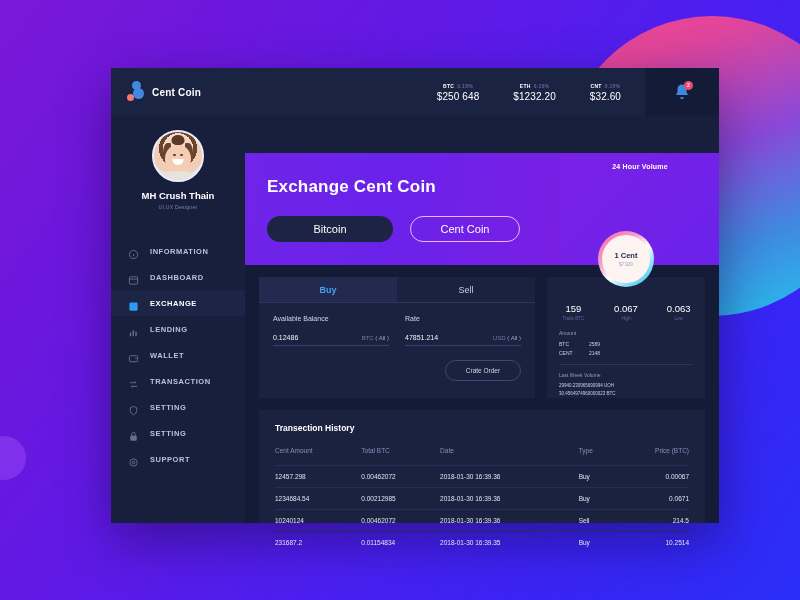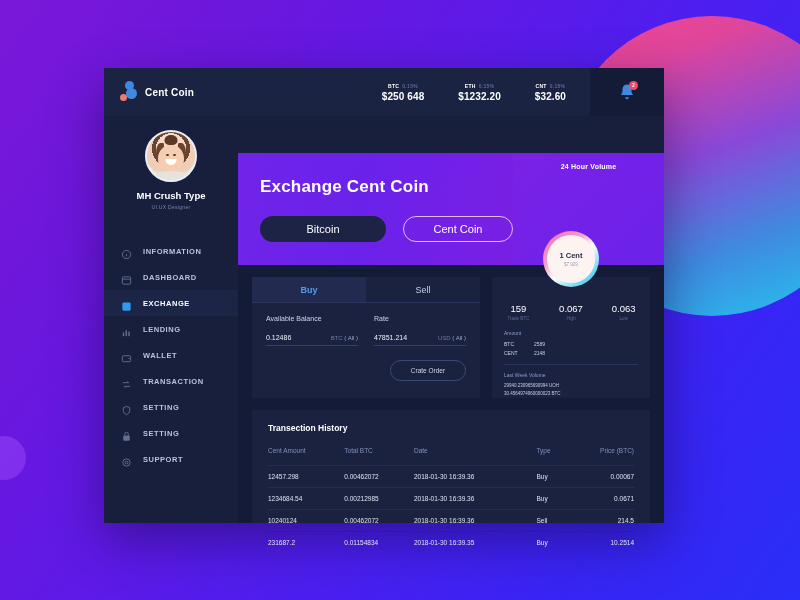--- a/index.html
+++ b/index.html
@@ -17,41 +17,41 @@
     border-radius:50%;
     background:linear-gradient(160deg,#f0478f 0%,#e0459b 18%,#8a48d8 46%,#3f8ae0 72%,#22c9f0 100%);
   }
   #deco-circle-sm {
     position:absolute; left:-18px; top:436px; width:44px; height:44px;
     border-radius:50%; background:rgba(150,70,245,.55);
   }
 
   
   #app {
-    position:absolute; left:104px; top:68px; width:560px; height:455px;
+    position:absolute; left:111px; top:68px; width:608px; height:455px;
     background:#171f3d; display:flex; flex-direction:column;
     box-shadow:0 18px 48px rgba(20,5,60,.45);
   }
 
   
   #topbar { height:48px; display:flex; align-items:center; background:#1b2342; flex:0 0 48px; }
   #brand { width:134px; display:flex; align-items:center; gap:7px; padding-left:16px; }
   .logo-mark { width:18px; height:22px; position:relative; }
   .logo-mark i { position:absolute; border-radius:50%; display:block; }
   .logo-mark i.a { width:9px; height:9px; background:#3f8ae0; left:5px; top:0; }
   .logo-mark i.b { width:11px; height:11px; background:#3f8ae0; left:6px; top:7px; }
   .logo-mark i.c { width:7px; height:7px; background:#f07a72; left:0; top:13px; }
   #brand-name { color:#fff; font-size:10px; font-weight:bold; letter-spacing:.2px; }
 
   #tickers { flex:1; display:flex; justify-content:flex-end; align-items:center; gap:34px; padding-right:24px; }
   .tick { text-align:center; }
   .tick-head { font-size:5px; font-weight:bold; letter-spacing:.3px; }
   .tick-sym { color:#fff; }
   .tick-pct { color:#5e6a99; margin-left:3px; }
-  .tick-val { color:#fff; font-size:10px; font-weight:bold; margin-top:2px; letter-spacing:.1px; }
+  .tick-val { color:#fff; font-size:10px; font-weight:normal; margin-top:2px; letter-spacing:.1px; }
 
   #bell-wrap { width:74px; height:48px; background:#141b36; display:flex; align-items:center; justify-content:center; position:relative; }
   #bell { position:relative; width:18px; height:18px; }
   #bell-badge { position:absolute; right:-2px; top:-2px; width:9px; height:9px; border-radius:50%;
     background:#ef4b6e; color:#fff; font-size:5px; line-height:9px; text-align:center; font-weight:bold; }
 
   
   #body { flex:1; display:flex; min-height:0; }
 
   
@@ -200,21 +200,21 @@
         <div id="avatar">
           <span class="bun"></span>
             <span class="hairL"></span>
             <span class="hairR"></span>
           <span class="face"></span>
             <span class="eyeL"></span>
             <span class="eyeR"></span>
           <span class="smile"></span>
             <span class="shirt"></span>
         </div>
-        <div id="user-name">MH Crush Type</div>
+        <div id="user-name">MH Crush Thain</div>
         <div id="user-role">UI.UX Designer</div>
       </div>
 
       <div id="nav">
         <div class="nav-item">
           <span class="nav-ico"><svg width="11" height="11" viewBox="0 0 24 24" fill="none" stroke="#8e9abf" stroke-width="2">
                 <circle cx="12" cy="12" r="9"></circle>
                 <path d="M12 11v5M12 8h.01"></path>
               </svg></span>
           <span class="nav-label">INFORMATION</span>

